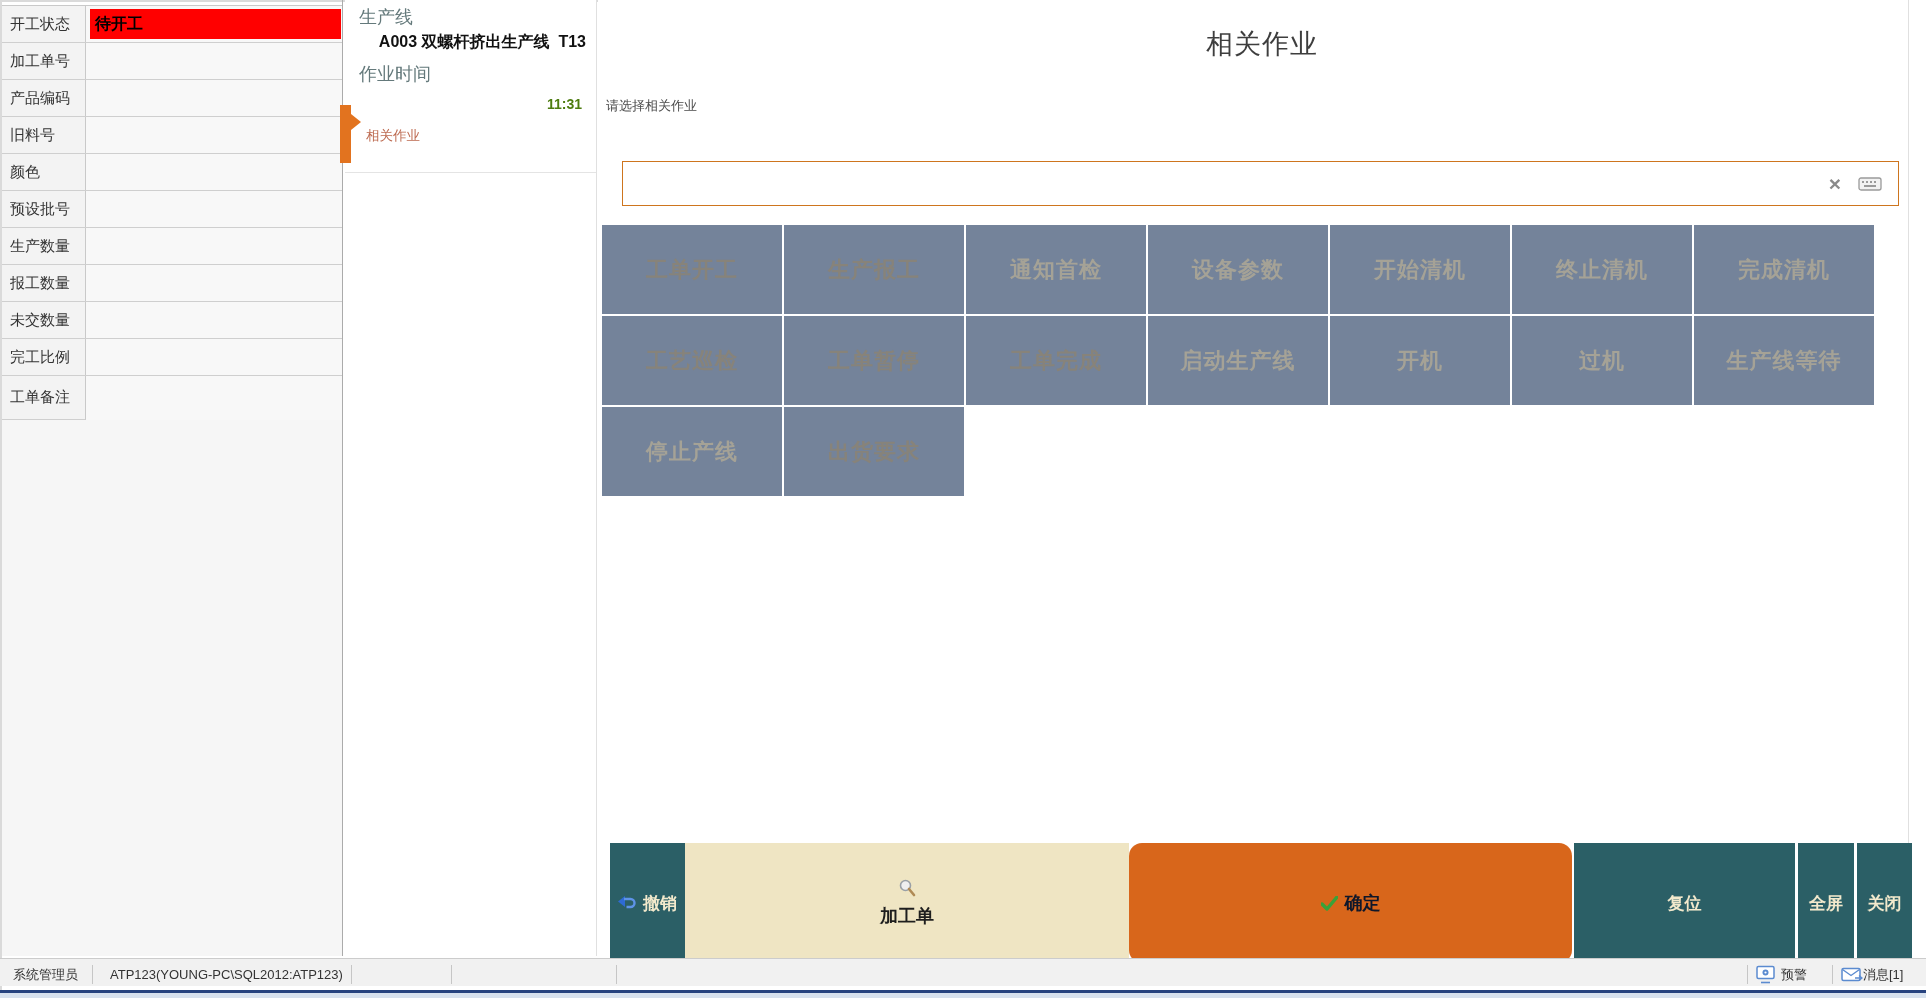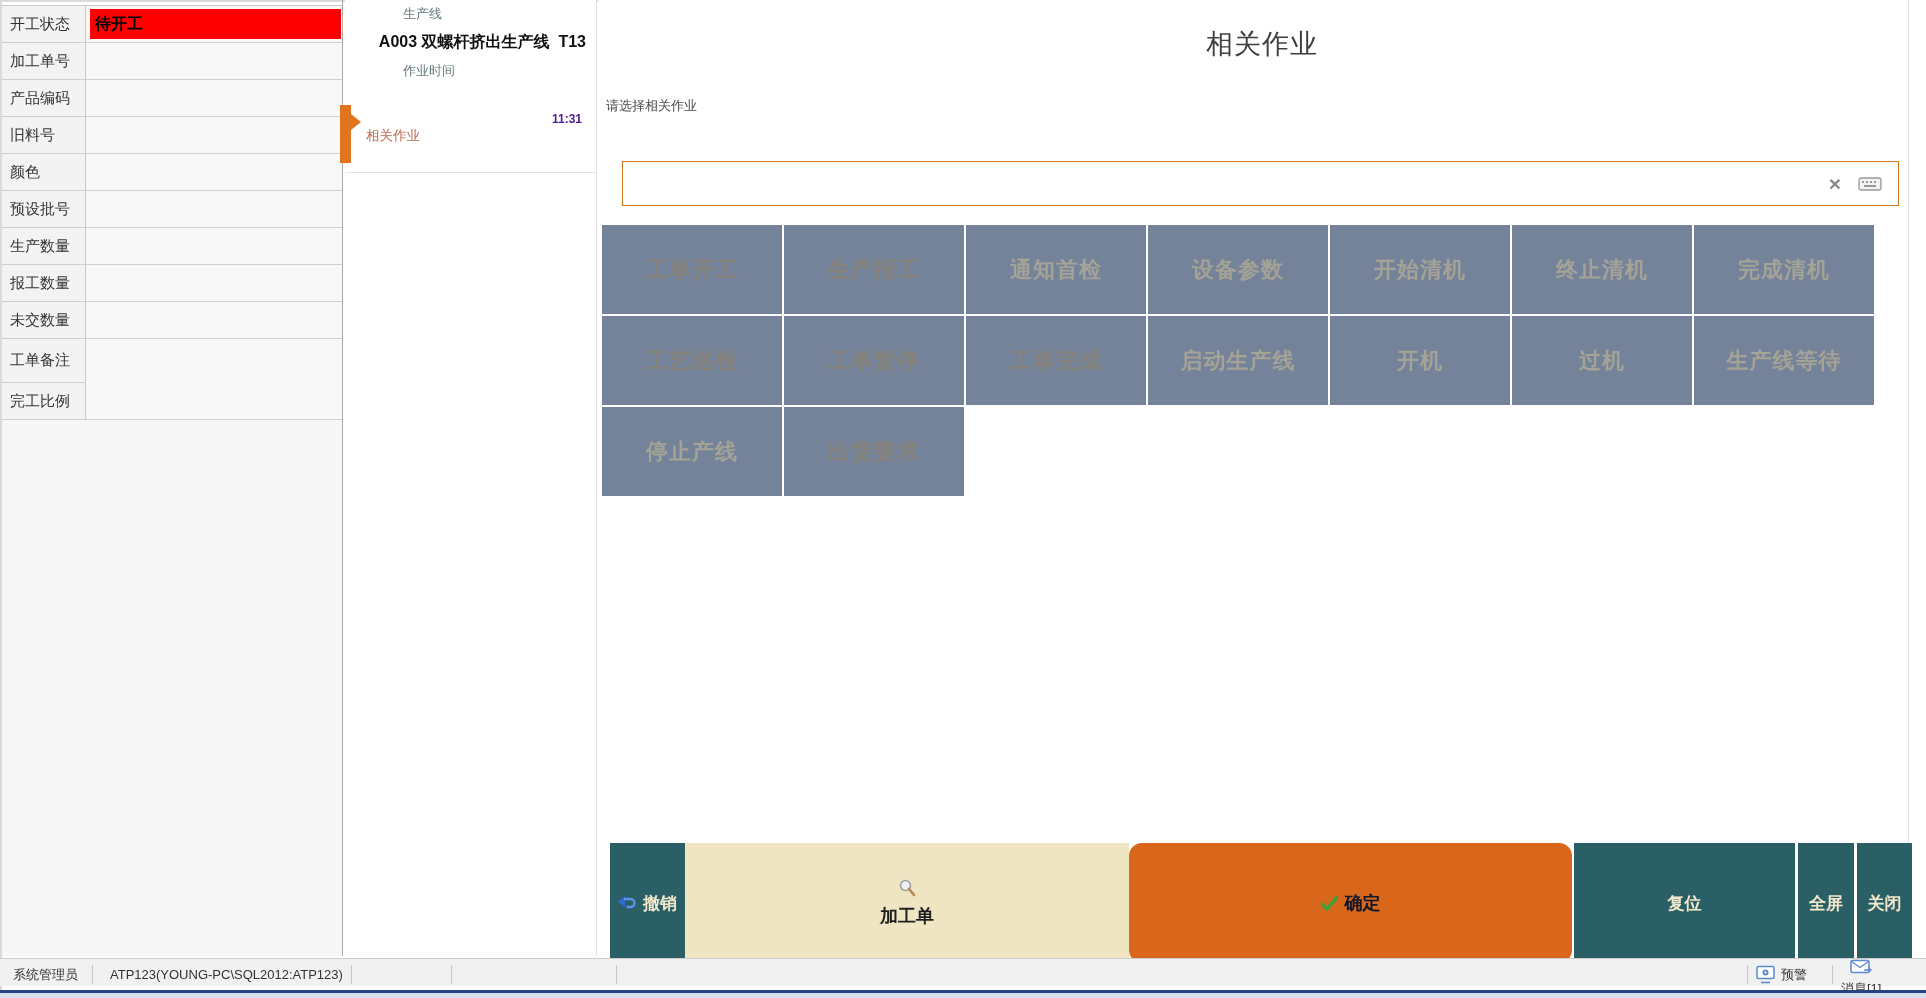--- a/index.html
+++ b/index.html
@@ -14,25 +14,25 @@
   .side-row.last{border-bottom:none;height:44px;}
   .side-row.last .side-label{border-bottom:1px solid #CFCFCF;}
   .side-label{width:84px;box-sizing:border-box;border-right:1px solid #C9C9C9;display:flex;align-items:center;
               padding-left:8px;font-size:15px;color:#333;background:#F3F3F3;}
   .side-value{flex:1;display:flex;align-items:stretch;background:#F8F8F8;}
   .side-value .vfill{flex:1;display:flex;align-items:center;padding-left:5px;font-size:15px;}
   .side-value.hl .vfill{margin:3px 1px 3px 4px;background:#FF0000;color:#000;font-weight:700;font-size:16px;}
 
   
   .prod-panel{position:absolute;left:345px;top:0;width:252px;height:956px;background:#fff;border-right:1px solid #E0E0E0;box-sizing:border-box;}
-  .panel-label{position:absolute;left:14px;font-size:13px;color:#64797B;margin-left:44px;}
+  .panel-label{position:absolute;left:14px;font-size:18px;color:#64797B;}
   .lbl-line{top:5px;}
   .lbl-time{top:62px;}
   .prod-line-value{position:absolute;top:32px;left:0;right:10px;text-align:right;font-size:16px;font-weight:700;color:#111;white-space:pre;}
-  .prod-time-value{position:absolute;top:112px;left:0;right:14px;text-align:right;font-size:12px;font-weight:700;color:#4c1d95;}
+  .prod-time-value{position:absolute;top:96px;left:0;right:14px;text-align:right;font-size:14px;font-weight:700;color:#4d7c0f;}
   .nav-item{position:absolute;left:0;right:0;top:105px;height:62px;}
   .nav-item-label{position:absolute;left:21px;top:22px;font-size:13.5px;color:#BD6A50;}
   .nav-marker-bar{position:absolute;left:-5px;top:0;width:11px;height:58px;background:#E2731F;}
   .nav-marker-arrow{position:absolute;left:6px;top:9px;width:0;height:0;border-left:10px solid #E2731F;border-top:8px solid transparent;border-bottom:8px solid transparent;}
   .panel-separator{position:absolute;left:0;right:0;top:172px;height:1px;background:#E4E4E4;}
 
   
   .main{position:absolute;left:598px;top:0;width:1328px;height:956px;background:#fff;}
   .main-right-border{position:absolute;left:1908px;top:0;height:956px;width:1px;background:#E0E0E0;}
   .page-title{position:absolute;top:26px;left:0;width:100%;text-align:center;font-size:27px;color:#3E3E3E;letter-spacing:1px;}
@@ -60,21 +60,21 @@
   .f-close{left:1857px;width:55px;}
 
   
   .statusbar{position:absolute;left:0;top:958px;width:1926px;height:28px;background:#F1F1F1;border-top:1px solid #CCC;box-sizing:border-box;font-size:13px;color:#333;}
   .sb-item{position:absolute;top:0;height:31px;display:flex;align-items:center;}
   .sb-sep{position:absolute;top:6px;width:1px;height:19px;background:#C6C6C6;}
   .sb-user{left:13px;}
   .sb-conn{left:110px;}
   .sb-net{left:351px;width:100px;justify-content:center;margin-top:37px;}
   .sb-alert{left:1755px;gap:5px;cursor:pointer;}
-  .sb-msg{left:1841px;gap:5px;cursor:pointer;flex-direction:column;}
+  .sb-msg{left:1841px;cursor:pointer;}
   .navy-line{position:absolute;left:0;top:990px;width:1926px;height:3px;background:#27437F;}
   .bottom-strip{position:absolute;left:0;top:993px;width:1926px;height:5px;background:#D7E1EE;}
   svg{display:block;}
 </style>
 </head>
 <body>
 
 <div class="window-frame"></div>
 
 <div class="sidebar">
@@ -125,28 +125,28 @@
     <div class="side-value">
         <div class="vfill"></div>
       </div>
   </div>
   <div class="side-row">
     <div class="side-label">未交数量</div>
     <div class="side-value">
         <div class="vfill"></div>
       </div>
   </div>
+  <div class="side-row">
+    <div class="side-label">完工比例</div>
+    <div class="side-value">
+        <div class="vfill"></div>
+      </div>
+  </div>
   <div class="side-row last">
     <div class="side-label">工单备注</div>
-    <div class="side-value">
-        <div class="vfill"></div>
-      </div>
-  </div>
-  <div class="side-row">
-    <div class="side-label">完工比例</div>
     <div class="side-value">
         <div class="vfill"></div>
       </div>
   </div>
 </div>
 <div class="side-right-divider"></div>
 
 <div class="prod-panel">
   <div class="panel-label lbl-line">生产线</div>
   <div class="prod-line-value">A003 双螺杆挤出生产线  T13</div>

